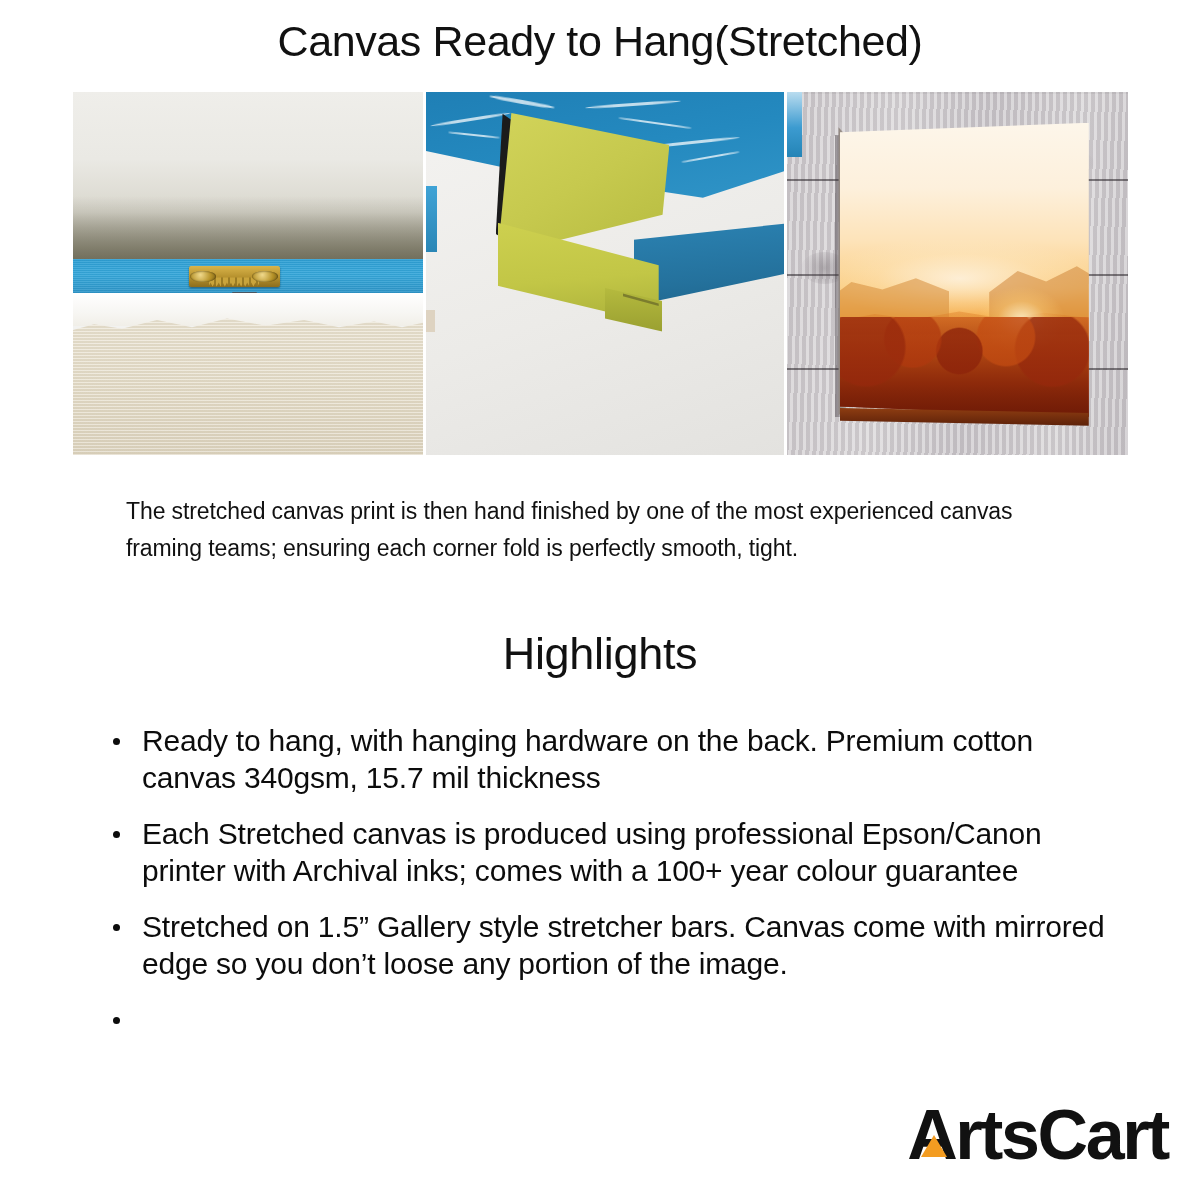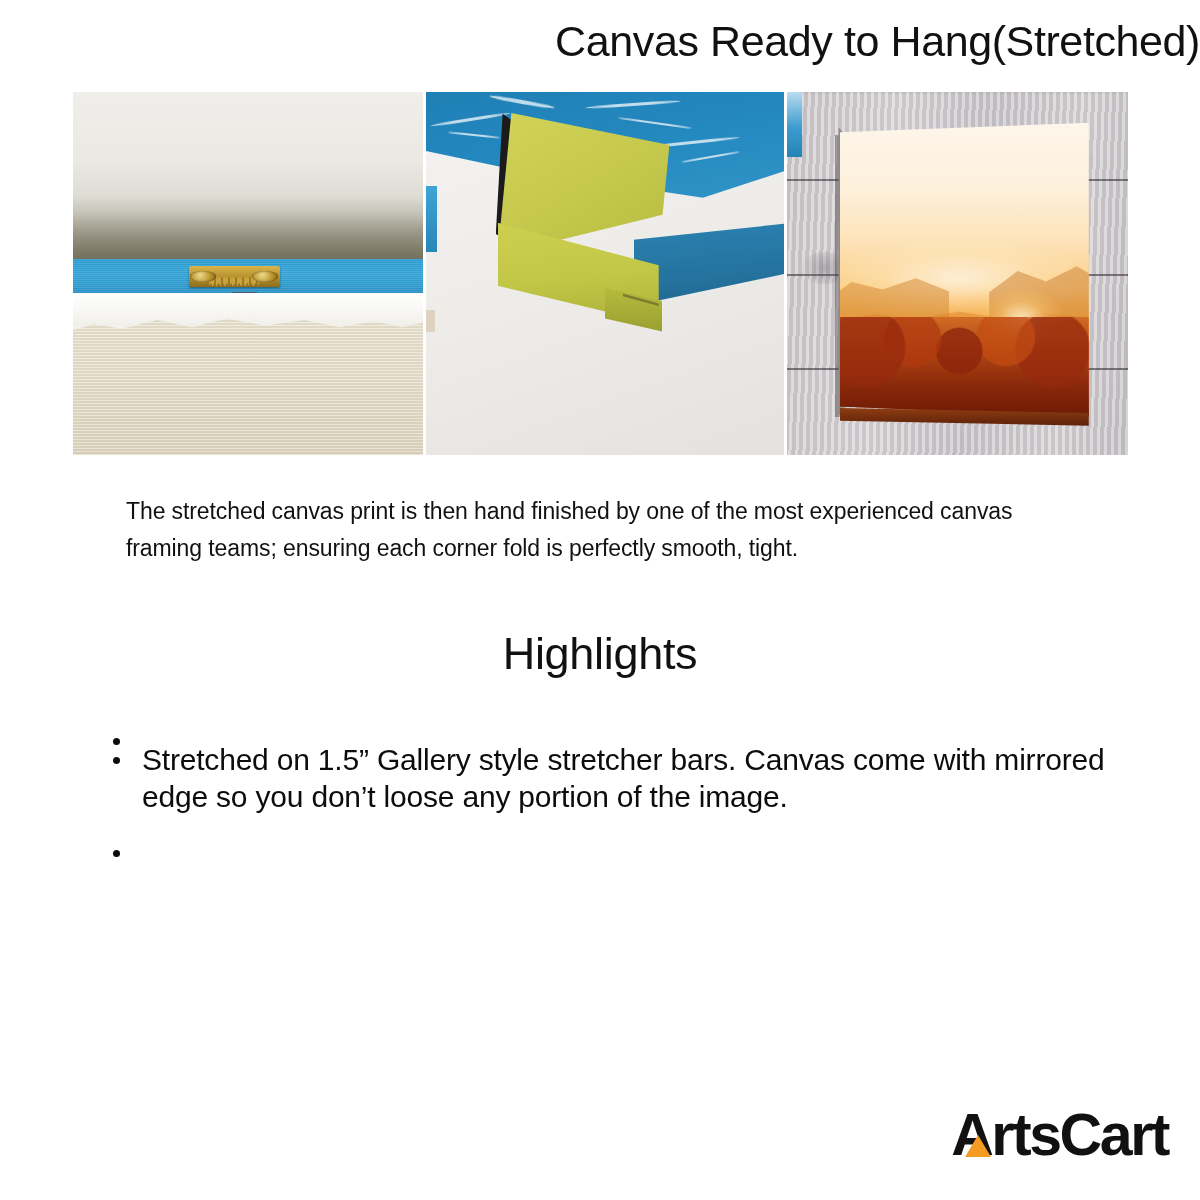--- a/index.html
+++ b/index.html
@@ -8,21 +8,21 @@
     background:#ffffff;
     font-family:"Liberation Sans", sans-serif;
     color:#000000;
     overflow:hidden;
     position:relative;
   }
 
   
   .page-title{
     position:absolute;left:0;top:16px;width:1200px;
-    text-align:right;
+    text-align:center;
     font-size:43px;
     line-height:50px;
     letter-spacing:-0.4px;
     font-weight:400;
     color:#111;
   }
 
   
   .image-strip{
     position:absolute;left:73px;top:92px;
@@ -297,21 +297,21 @@
   }
 
   
   .logo{
     position:absolute;right:32px;top:1104px;
     height:62px;
     display:flex;align-items:center;
   }
   .logo-text{
     position:relative;
-    font-size:59px;
+    font-size:70px;
     line-height:62px;
     font-weight:bold;
     letter-spacing:-2.4px;
     color:#111111;
     white-space:nowrap;
   }
   .logo-triangle{
     position:absolute;left:14px;top:31px;
     width:0;height:0;
     border-left:13px solid transparent;
@@ -387,20 +387,25 @@
 
 </div>
 
 <div class="description">The stretched canvas print is then hand finished by one of the most experienced canvas framing teams; ensuring each corner fold is perfectly smooth, tight.</div>
 
 <div class="highlights-heading">Highlights</div>
 
 <div class="highlights-list">
   <div class="bullet-row">
     <span class="bullet-dot"></span>
+    <span>Ready to hang,  with hanging hardware on the back.  Premium cotton canvas 340gsm, 15.7 mil thickness</span>
+  </div>
+  <div class="bullet-row">
+    <span class="bullet-dot"></span>
+    <span>Each Stretched canvas is produced using professional Epson/Canon printer with Archival inks; comes with a 100+ year colour guarantee</span>
   </div>
   <div class="bullet-row">
     <span class="bullet-dot"></span>
     <span>Stretched on 1.5” Gallery style stretcher bars. Canvas come with mirrored edge so you don’t loose any portion of the image.</span>
   </div>
   <div class="bullet-row">
     <span class="bullet-dot"></span>
   </div>
 </div>
 

